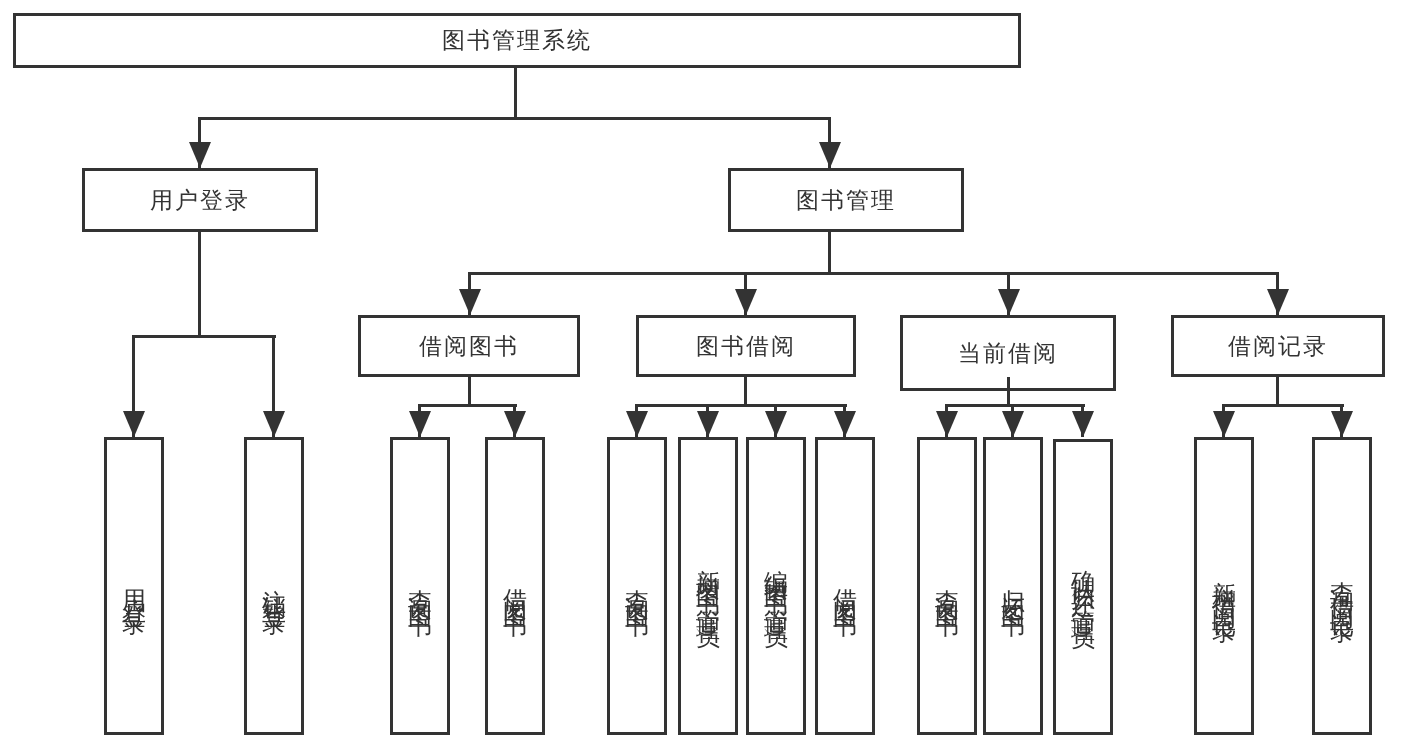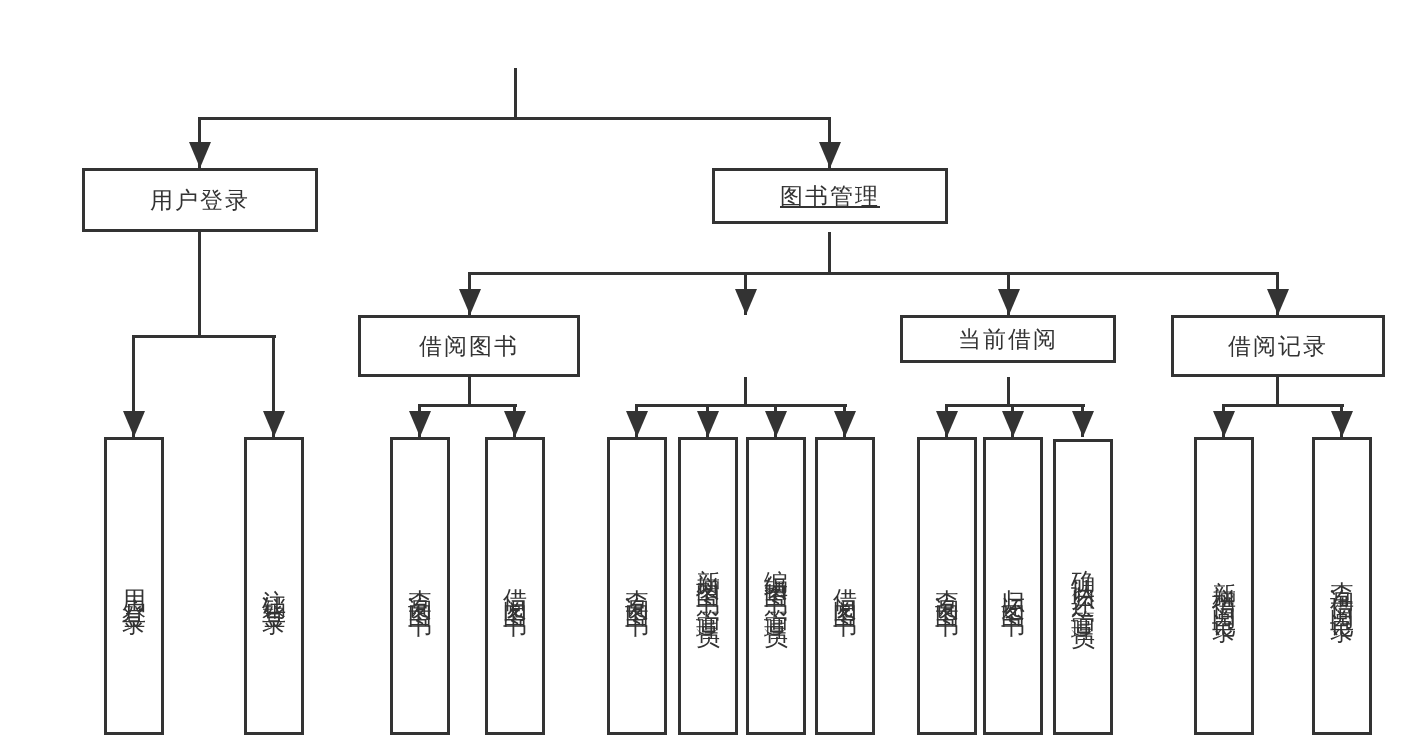--- a/index.html
+++ b/index.html
@@ -79,32 +79,35 @@
     letter-spacing: 1px;
     color: #d5a0a0;
     white-space: nowrap;
   }
 </style>
 </head>
 <body>
 
 <div class="canvas">
 
+  <div class="box" style="left:13px; top:13px; width:1008px; height:55px;">
+    <span class="hlabel">图书管理系统</span>
+  </div>
 
   <div class="v" style="left:514px; top:68px; height:51px;"></div>
   <div class="h" style="left:198px; top:117px; width:633px;"></div>
   <div class="v" style="left:198px; top:117px; height:51px;"></div>
   <div class="tri" style="left:189px; top:142px;"></div>
   <div class="v" style="left:828px; top:117px; height:51px;"></div>
   <div class="tri" style="left:819px; top:142px;"></div>
 
   <div class="box" style="left:82px; top:168px; width:236px; height:64px;">
     <span class="hlabel">用户登录</span>
   </div>
-  <div class="box" style="left:712px; top:168px; width:236px; height:56px;text-decoration:underline;">
+  <div class="box" style="left:728px; top:168px; width:236px; height:64px;">
     <span class="hlabel">图书管理</span>
   </div>
 
   <div class="v" style="left:198px; top:232px; height:105px;"></div>
   <div class="h" style="left:132px; top:335px; width:144px;"></div>
   <div class="v" style="left:132px; top:335px; height:102px;"></div>
   <div class="tri" style="left:123px; top:411px;"></div>
   <div class="v" style="left:272px; top:335px; height:102px;"></div>
   <div class="tri" style="left:263px; top:411px;"></div>
 
@@ -115,21 +118,24 @@
   <div class="v" style="left:744px; top:272px; height:43px;"></div>
   <div class="tri" style="left:735px; top:289px;"></div>
   <div class="v" style="left:1007px; top:272px; height:43px;"></div>
   <div class="tri" style="left:998px; top:289px;"></div>
   <div class="v" style="left:1276px; top:272px; height:43px;"></div>
   <div class="tri" style="left:1267px; top:289px;"></div>
 
   <div class="box" style="left:358px; top:315px; width:222px; height:62px;">
     <span class="hlabel">借阅图书</span>
   </div>
-  <div class="box" style="left:900px; top:315px; width:216px; height:48px;">
+  <div class="box" style="left:636px; top:315px; width:220px; height:62px;">
+    <span class="hlabel">图书借阅</span>
+  </div>
+  <div class="box" style="left:900px; top:315px; width:216px; height:76px;">
     <span class="hlabel">当前借阅</span>
   </div>
   <div class="box" style="left:1171px; top:315px; width:214px; height:62px;">
     <span class="hlabel">借阅记录</span>
   </div>
 
   <div class="v" style="left:468px; top:377px; height:29px;"></div>
   <div class="h" style="left:418px; top:404px; width:99px;"></div>
   <div class="v" style="left:418px; top:404px; height:33px;"></div>
   <div class="tri" style="left:409px; top:411px;"></div>

